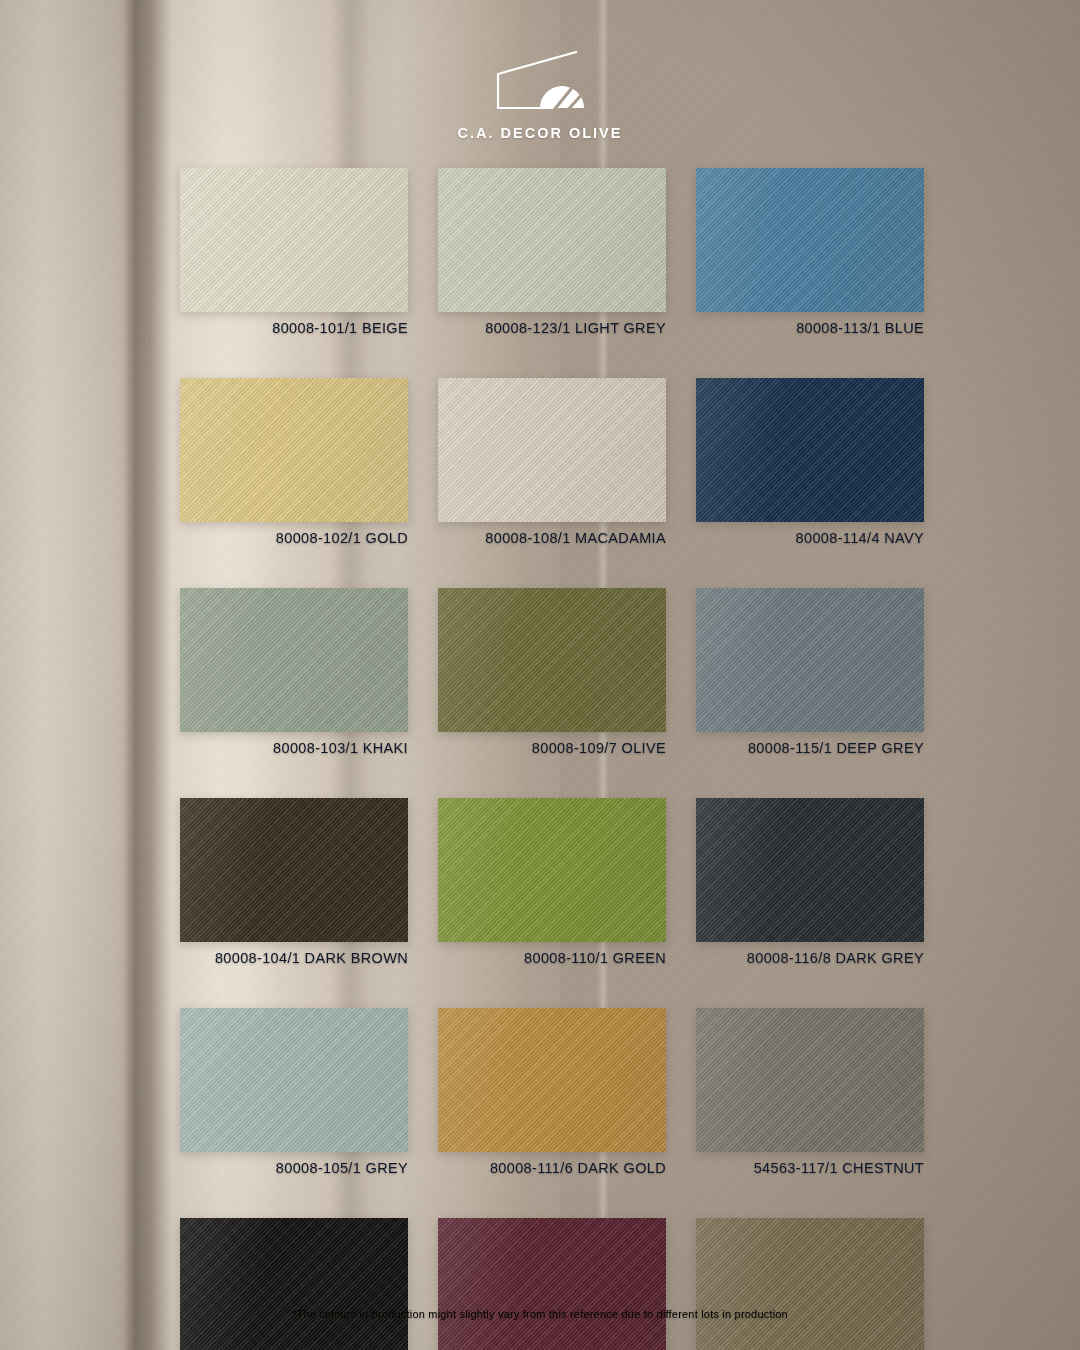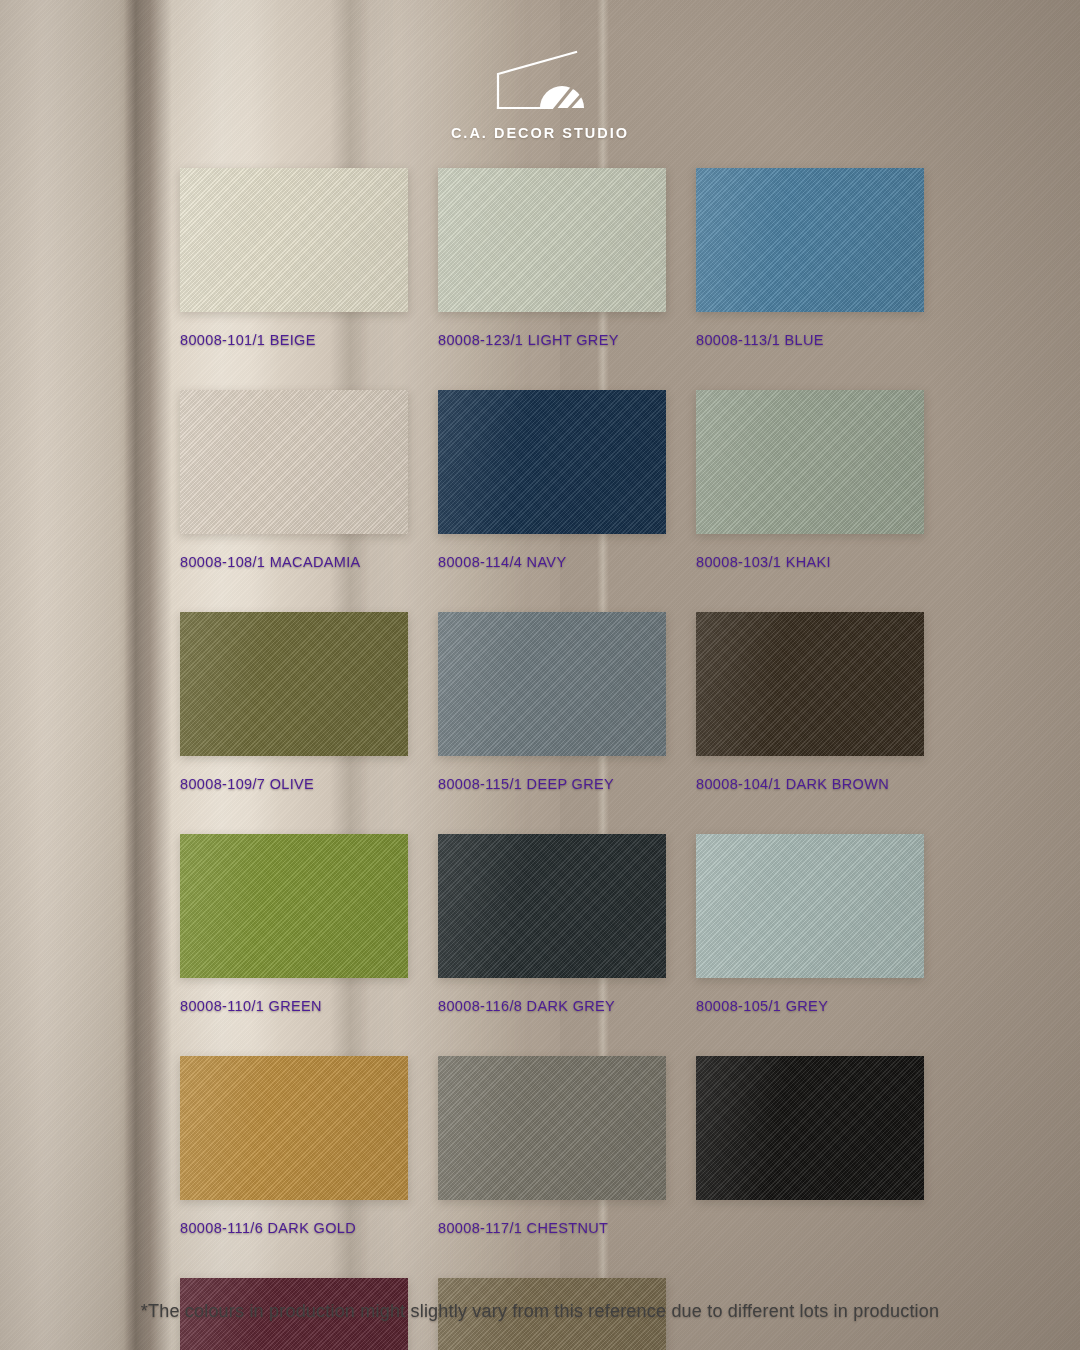--- a/index.html
+++ b/index.html
@@ -151,37 +151,38 @@
       rgba(255,255,255,0.035) 1px,
       rgba(0,0,0,0.02) 1px,
       rgba(0,0,0,0.02) 2px);
   }
   .swatch .sheen {
     position:absolute; inset:0;
     background:linear-gradient(100deg, rgba(255,255,255,0.10) 0%, rgba(255,255,255,0.0) 38%, rgba(0,0,0,0.05) 100%);
   }
 
   .swatch-label {
-    margin-top:20px;
-    color:#4c1d95;
+    margin-top:8px;
+    color:#0f172a;
     font-size:14.5px;
     letter-spacing:0.35px;
     text-shadow:0 1px 2px rgba(70,58,46,0.45);
     white-space:nowrap;
+    text-align:right;
   }
 
   
   .footer {
     position:absolute; left:0; bottom:28px; width:100%;
     text-align:center;
   }
   .footer-note {
     display:inline-block;
-    color:#404040;
-    font-size:18px;
+    color:#000000;
+    font-size:11px;
     letter-spacing:0.2px;
     text-shadow:0 1px 2px rgba(70,58,46,0.45);
   }
 </style>
 </head>
 <body>
 
 <div id="page">
 
   <div class="curtain-layer">
@@ -198,21 +199,21 @@
   </div>
 
   <div class="logo-block">
     <svg class="logo-mark" viewBox="0 0 120 66">
       <path d="M18 60 L18 26 L96 4" fill="none" stroke="#ffffff" stroke-width="2.2" stroke-linecap="square"></path>
       <path d="M18 60 L74 60" fill="none" stroke="#ffffff" stroke-width="2.2" stroke-linecap="square"></path>
       <path d="M60 60 A22 22 0 0 1 104 60 Z" fill="#ffffff"></path>
       <path d="M74 62 L100 30" fill="none" stroke="#a79a8c" stroke-width="3"></path>
       <path d="M86 64 L104 44" fill="none" stroke="#a79a8c" stroke-width="3"></path>
     </svg>
-    <div class="logo-text">C.A. DECOR STUDIO</div>
+    <div class="logo-text">C.A. DECOR OLIVE</div>
   </div>
 
   <div class="grid">
 
     <div class="cell">
       <div class="swatch" style="background-color: rgb(230, 225, 205);">
         <div class="weave"></div>
         <div class="weave2"></div>
         <div class="sheen"></div>
       </div>
@@ -230,20 +231,28 @@
 
     <div class="cell">
       <div class="swatch" style="background-color: rgb(75, 128, 162);">
         <div class="weave"></div>
         <div class="weave2"></div>
         <div class="sheen"></div>
       </div>
       <div class="swatch-label">80008-113/1 BLUE</div>
     </div>
 
+    <div class="cell">
+      <div class="swatch" style="background-color: rgb(226, 205, 135);">
+        <div class="weave"></div>
+        <div class="weave2"></div>
+        <div class="sheen"></div>
+      </div>
+      <div class="swatch-label">80008-102/1 GOLD</div>
+    </div>
 
     <div class="cell">
       <div class="swatch" style="background-color: rgb(222, 211, 196);">
         <div class="weave"></div>
         <div class="weave2"></div>
         <div class="sheen"></div>
       </div>
       <div class="swatch-label">80008-108/1 MACADAMIA</div>
     </div>
 
@@ -327,21 +336,21 @@
       </div>
       <div class="swatch-label">80008-111/6 DARK GOLD</div>
     </div>
 
     <div class="cell">
       <div class="swatch" style="background-color: rgb(121, 118, 106);">
         <div class="weave"></div>
         <div class="weave2"></div>
         <div class="sheen"></div>
       </div>
-      <div class="swatch-label">80008-117/1 CHESTNUT</div>
+      <div class="swatch-label">54563-117/1 CHESTNUT</div>
     </div>
 
     <div class="cell">
       <div class="swatch" style="background-color: rgb(19, 18, 16);">
         <div class="weave"></div>
         <div class="weave2"></div>
         <div class="sheen"></div>
       </div>
 
     </div>

